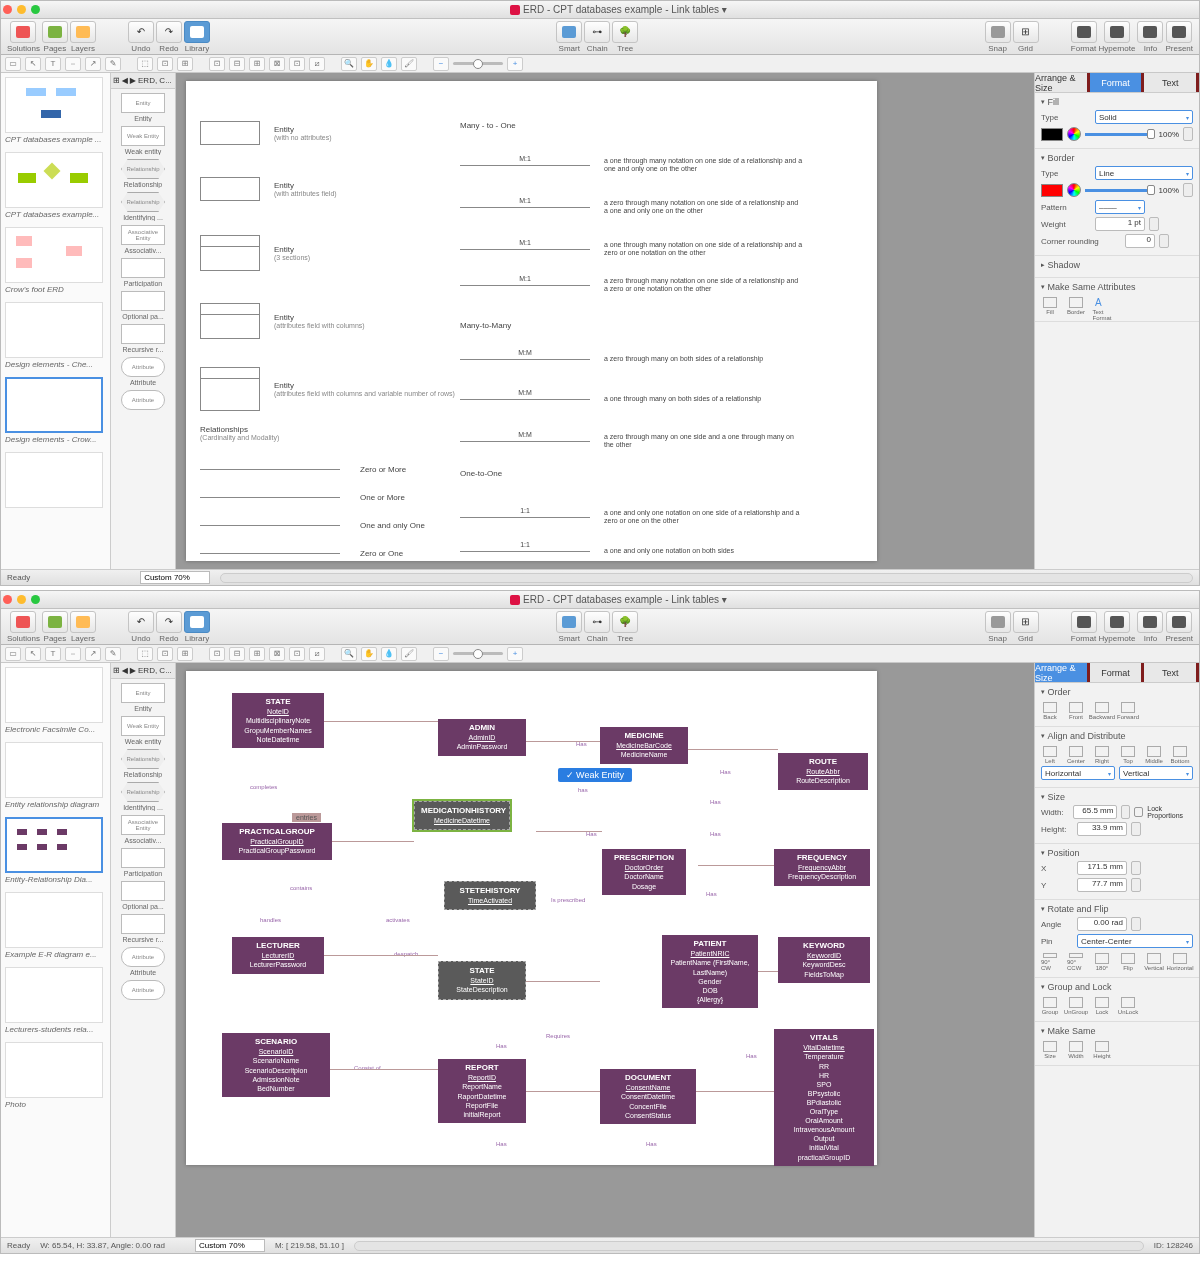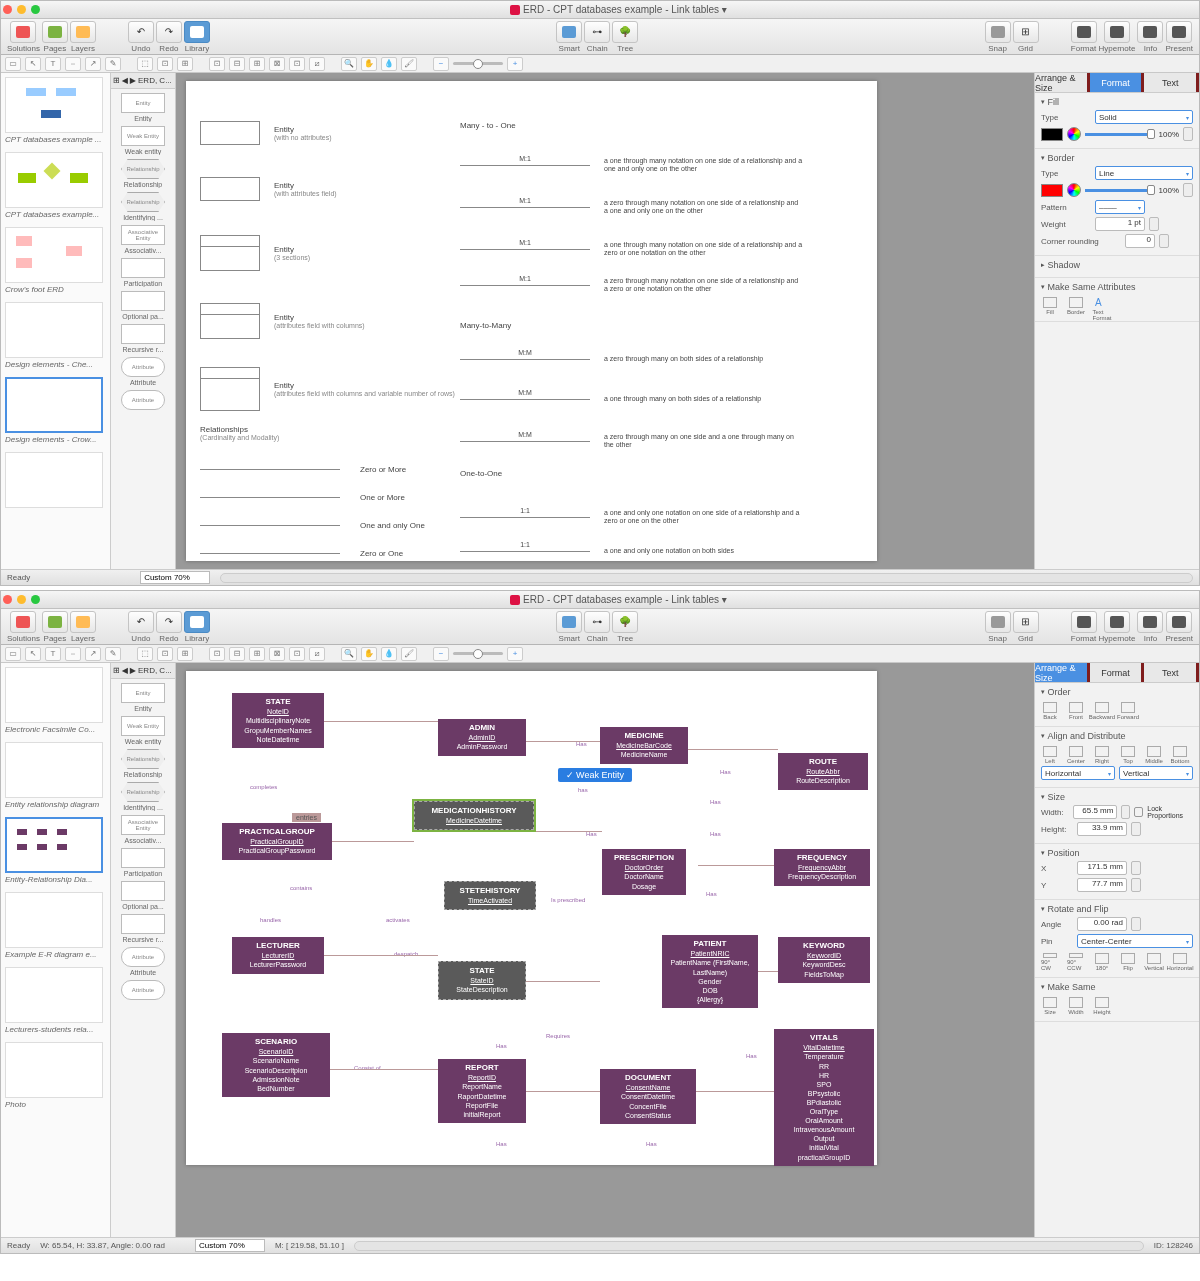--- a/index.html
+++ b/index.html
@@ -783,21 +783,21 @@
           <div class="entity" style="left: 414px; top: 56px; width: 88px;">
             <div class="entity-title">MEDICINE</div>
             <div class="entity-key">MedicineBarCode</div>
             <div>MedicineName</div>
           </div>
           <div class="entity" style="left: 592px; top: 82px; width: 90px;">
             <div class="entity-title">ROUTE</div>
             <div class="entity-key">RouteAbbr</div>
             <div>RouteDescription</div>
           </div>
-          <div class="entity weak selected" style="left: 228px; top: 130px; width: 120px;">
+          <div class="entity weak selected" style="left: 228px; top: 130px; width: 96px;">
             <div class="entity-title">MEDICATIONHISTORY</div>
             <div class="entity-key">MedicineDatetime</div>
           </div>
           <div class="entity" style="left: 36px; top: 152px; width: 110px;">
             <div class="entity-title">PRACTICALGROUP</div>
             <div class="entity-key">PracticalGroupID</div>
             <div>PracticalGroupPassword</div>
           </div>
           <div class="entity" style="left: 416px; top: 178px; width: 84px;">
             <div class="entity-title">PRESCRIPTION</div>
@@ -1038,20 +1038,41 @@
               <div class="panel-icon-img"></div>
               <span>Vertical</span>
             </div>
             <div class="panel-icon">
               <div class="panel-icon-img"></div>
               <span>Horizontal</span>
             </div>
           </div>
       </div>
       <div class="panel-section">
+        <div class="panel-section-header">Group and Lock</div>
+        <div class="panel-icon-row" id="group-icons">
+            <div class="panel-icon">
+              <div class="panel-icon-img"></div>
+              <span>Group</span>
+            </div>
+            <div class="panel-icon">
+              <div class="panel-icon-img"></div>
+              <span>UnGroup</span>
+            </div>
+            <div class="panel-icon">
+              <div class="panel-icon-img"></div>
+              <span>Lock</span>
+            </div>
+            <div class="panel-icon">
+              <div class="panel-icon-img"></div>
+              <span>UnLock</span>
+            </div>
+          </div>
+      </div>
+      <div class="panel-section">
         <div class="panel-section-header">Make Same</div>
         <div class="panel-icon-row" id="same-icons">
             <div class="panel-icon">
               <div class="panel-icon-img"></div>
               <span>Size</span>
             </div>
             <div class="panel-icon">
               <div class="panel-icon-img"></div>
               <span>Width</span>
             </div>

